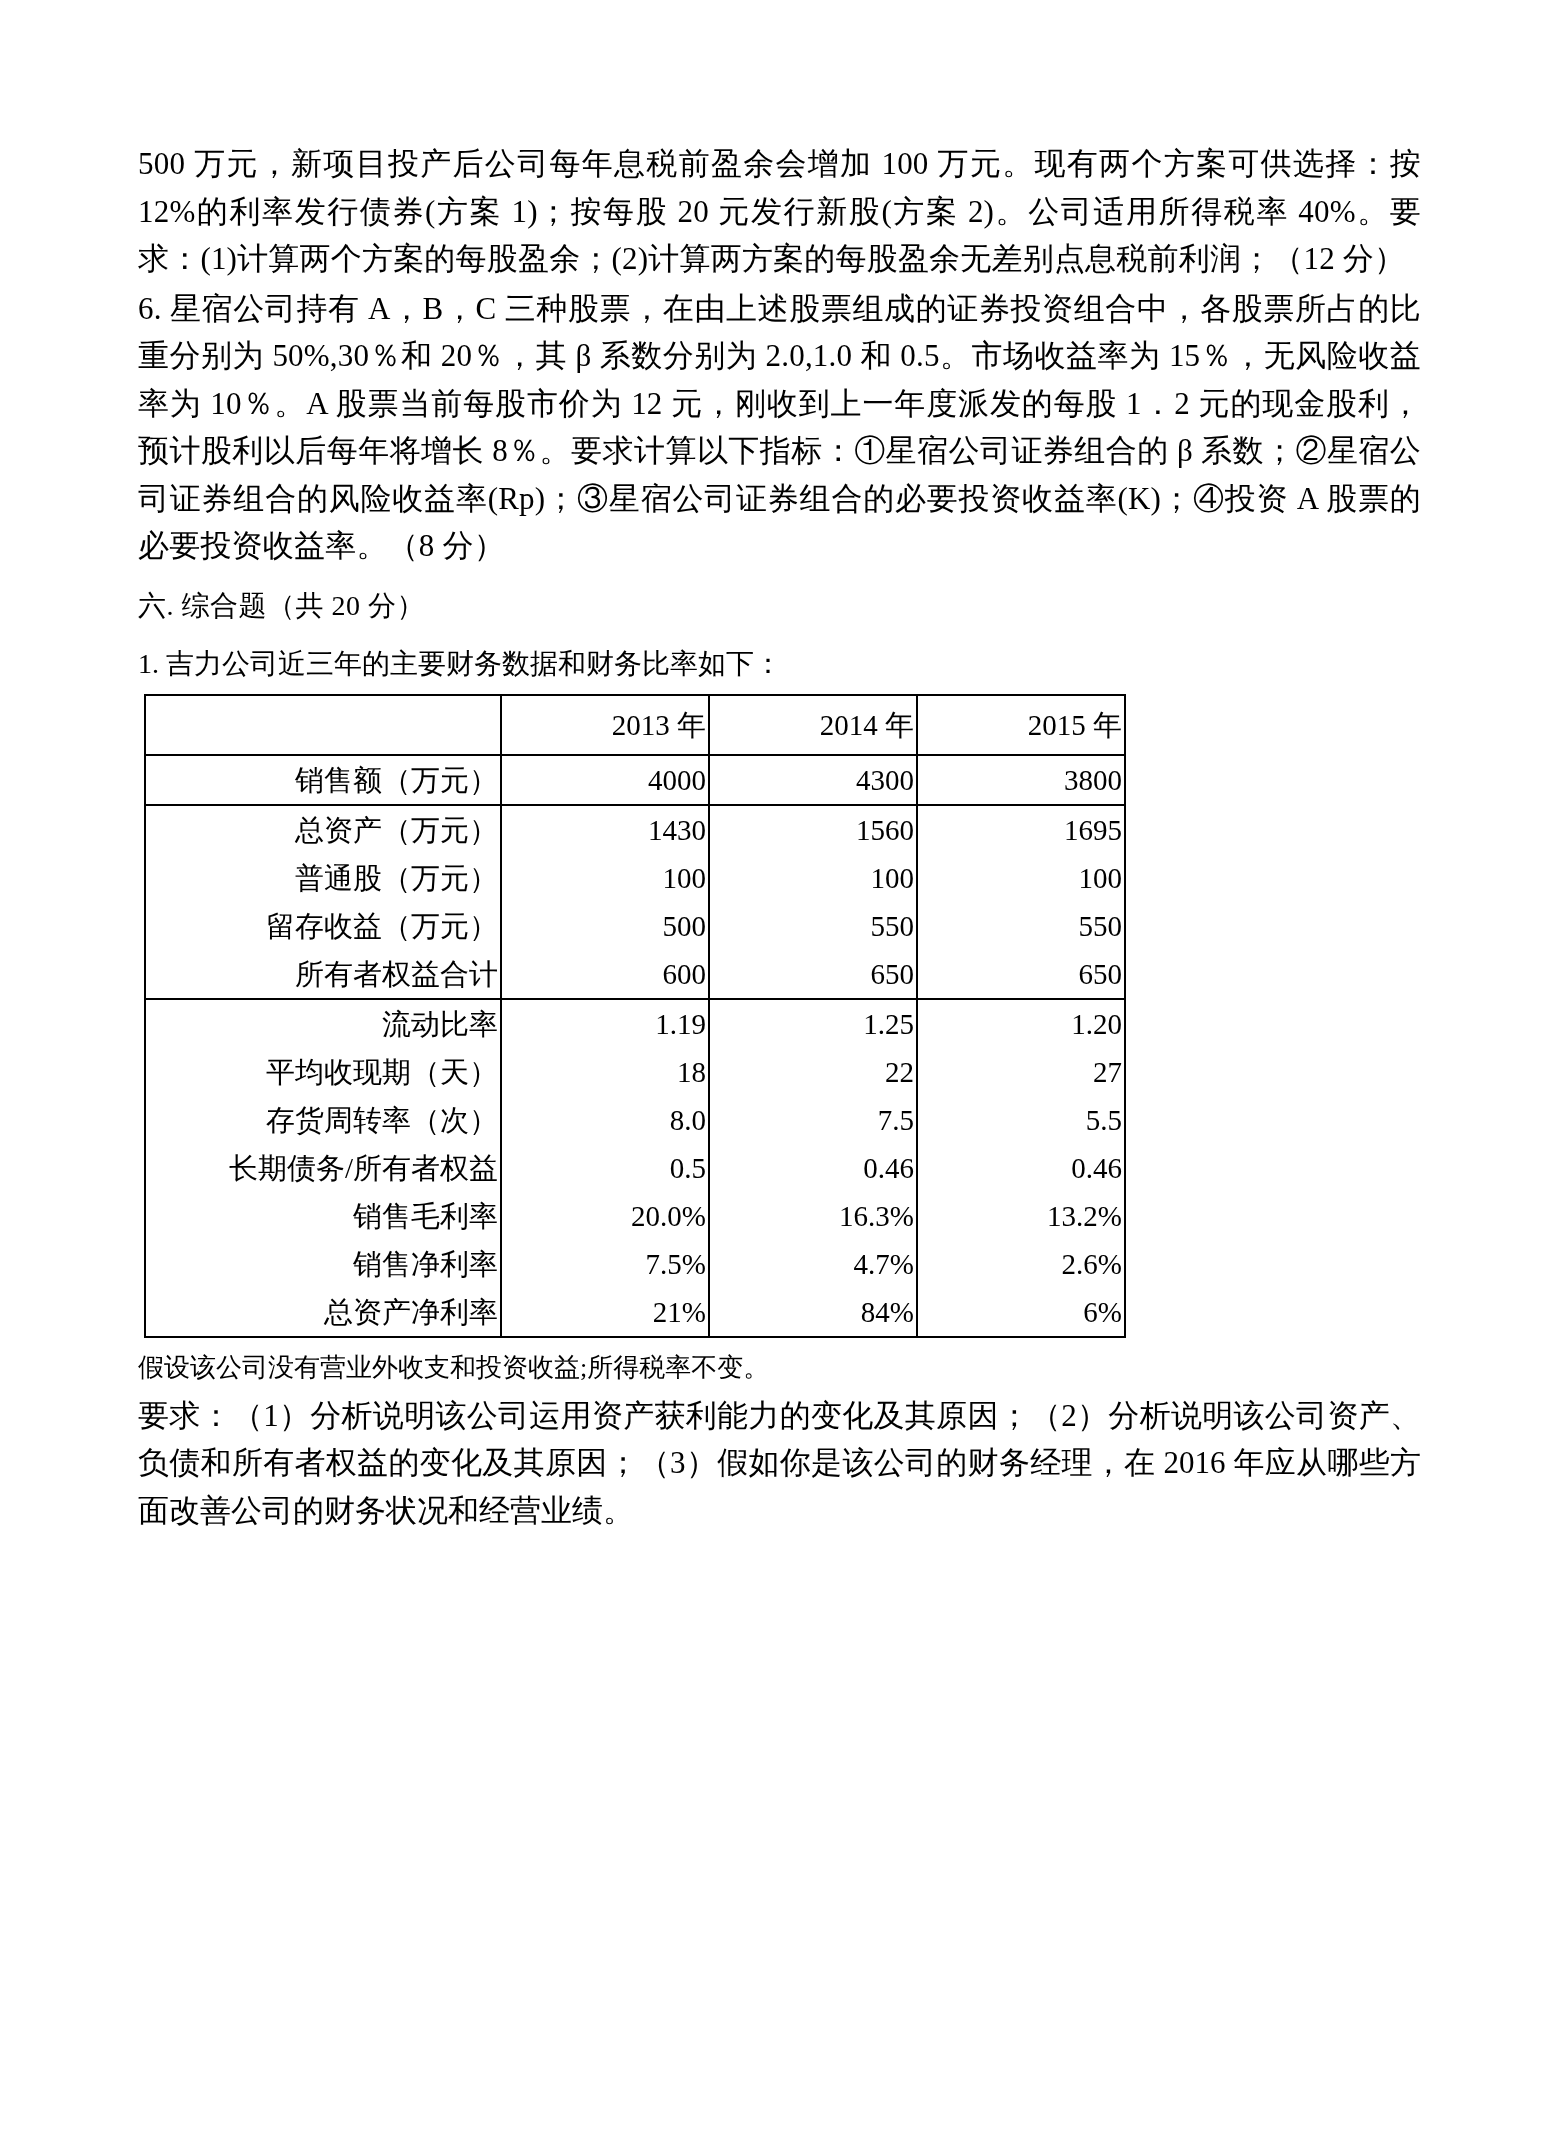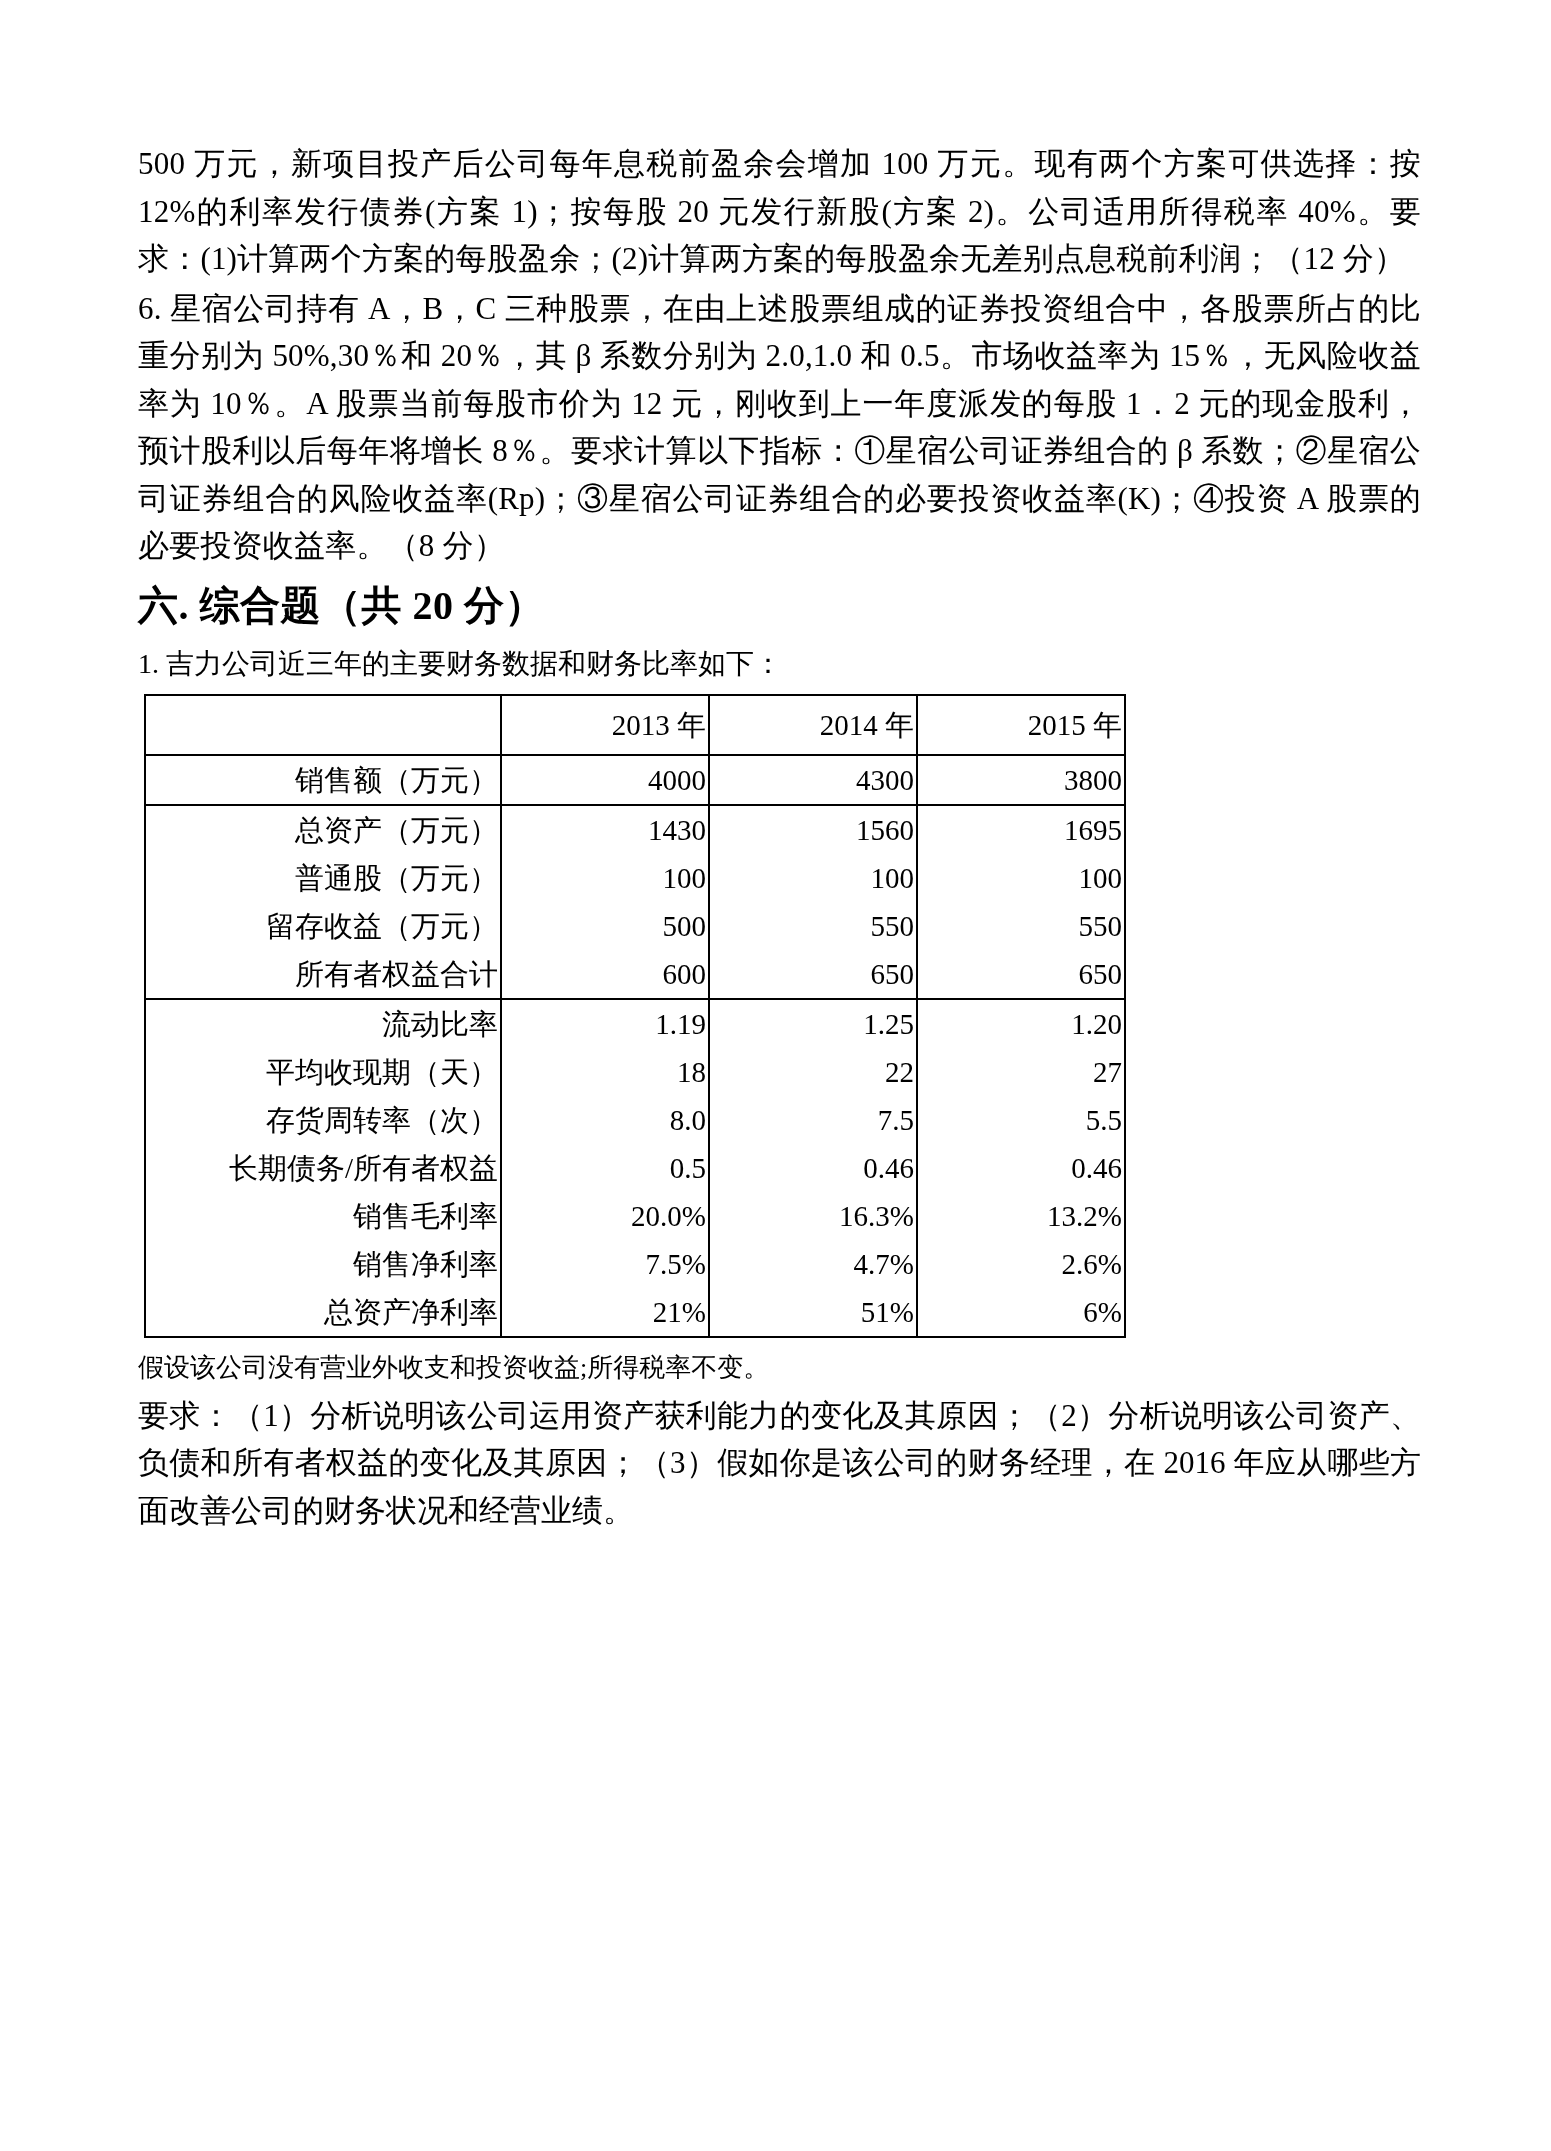--- a/index.html
+++ b/index.html
@@ -22,22 +22,22 @@
   }
   .para {
     font-size: 31px;
     line-height: 47.5px;
     text-align: justify;
     text-justify: inter-ideograph;
     margin: 0 0 2px 0;
     letter-spacing: 0.2px;
   }
   .sec-heading {
-    font-size: 40px;
-    font-weight: bold;
+    font-size: 28px;
+    font-weight: normal;
     line-height: 52px;
     margin: 10px 0 2px 0;
     letter-spacing: 0.5px;
   }
   .lead-in {
     font-size: 28px;
     line-height: 48px;
     margin: 8px 0 6px 0;
   }
   table.fin {
@@ -183,21 +183,21 @@
         </tr>
         <tr>
           <td class="vline">销售净利率</td>
           <td class="vline">7.5%</td>
           <td class="vline">4.7%</td>
           <td>2.6%</td>
         </tr>
         <tr>
           <td class="vline">总资产净利率</td>
           <td class="vline">21%</td>
-          <td class="vline">51%</td>
+          <td class="vline">84%</td>
           <td>6%</td>
         </tr>
       </tbody>
   </table>
 
   <p class="tbl-note">假设该公司没有营业外收支和投资收益;所得税率不变。</p>
 
   <p class="bottom-para">要求：（1）分析说明该公司运用资产获利能力的变化及其原因；（2）分析说明该公司资产、负债和所有者权益的变化及其原因；（3）假如你是该公司的财务经理，在 2016 年应从哪些方面改善公司的财务状况和经营业绩。</p>
 
   <div class="page-number">5</div>

